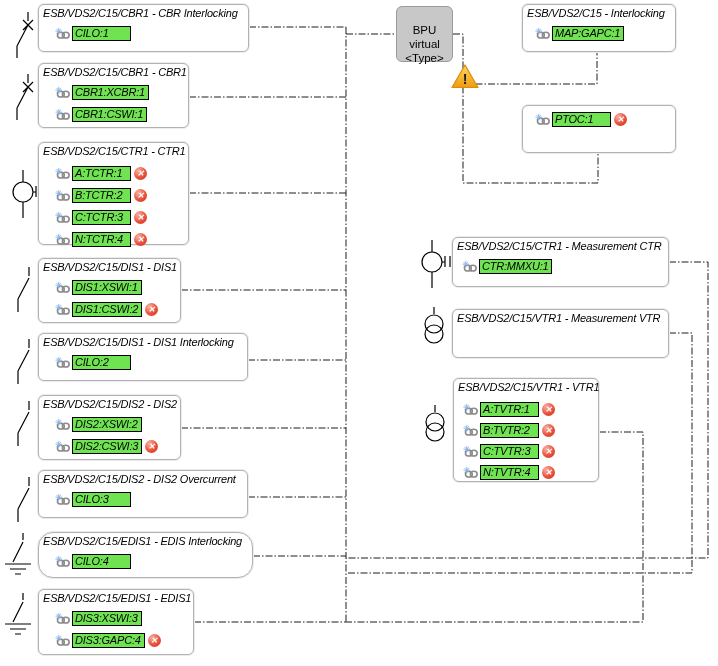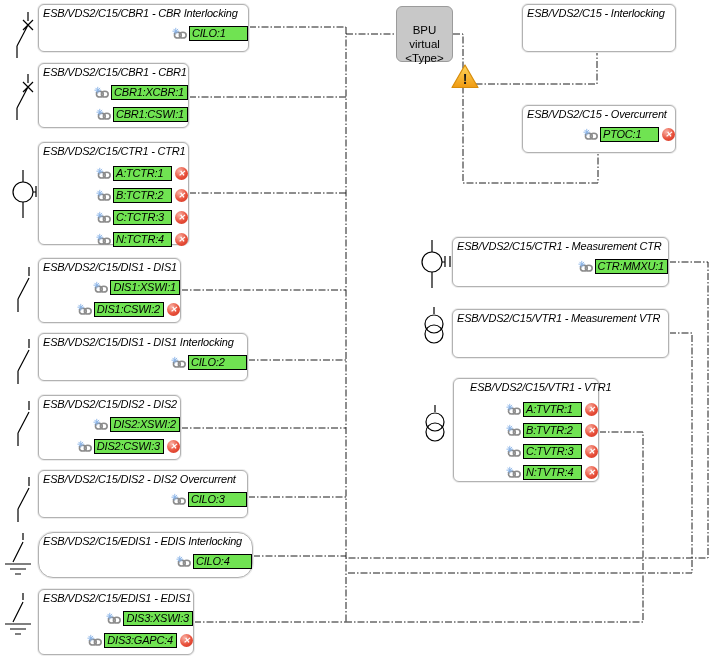--- a/index.html
+++ b/index.html
@@ -6,21 +6,21 @@
   .canvas{position:relative;width:718px;height:666px;background:#fff;overflow:hidden;
           font-family:"Liberation Sans",sans-serif;color:#000;}
   svg.wires{position:absolute;left:0;top:0;width:718px;height:666px;}
   .wire{fill:none;stroke:#1c1c1c;stroke-width:1;stroke-dasharray:7 2 1.5 2;}
 
   
   .node{position:absolute;background:#fff;border:1px solid #b2b2b2;border-radius:6px;
         box-shadow:0 0 0 1px #ececec;box-sizing:border-box;font-style:italic;}
   .node-title{font-size:11px;letter-spacing:-0.2px;white-space:nowrap;padding:2px 2px 0 4px;line-height:13px;}
   .node-items{display:flex;flex-direction:column;padding-top:6px;gap:5px;}
-  .item{display:flex;align-items:center;height:15px;justify-content:flex-end;}
+  .item{display:flex;align-items:center;height:15px;}
   .chain{width:17px;height:14px;flex:none;margin-right:0;}
   .lbl{background:#70e352;border:1px solid #000;min-width:52px;height:13px;line-height:13px;
        font-size:11px;letter-spacing:-0.2px;padding:0 3px 0 2px;white-space:nowrap;}
   .err{width:13px;height:13px;border-radius:50%;margin-left:3px;flex:none;
        background:radial-gradient(circle at 35% 30%, #f9b3a7, #e8503a 55%, #cf3322);
        color:#fff;font-size:8px;font-weight:bold;display:flex;align-items:center;justify-content:center;}
 
   
   #n0{left:38px;top:4px;width:211px;height:48px;}
   #n1{left:38px;top:63px;width:151px;height:65px;}
@@ -28,21 +28,21 @@
   #n3{left:38px;top:258px;width:143px;height:65px;}
   #n4{left:38px;top:333px;width:210px;height:48px;}
   #n5{left:38px;top:395px;width:143px;height:65px;}
   #n6{left:38px;top:470px;width:210px;height:48px;}
   #n7{left:38px;top:532px;width:215px;height:46px;border-radius:15px;}
   #n8{left:38px;top:589px;width:156px;height:66px;}
   #n9{left:522px;top:4px;width:154px;height:48px;}
   #n10{left:522px;top:105px;width:154px;height:48px;}
   #n11{left:452px;top:237px;width:217px;height:50px;}
   #n12{left:452px;top:309px;width:217px;height:49px;}
-  #n13{left:453px;top:378px;width:146px;height:104px;padding-left:12px;}
+  #n13{left:453px;top:378px;width:146px;height:104px;}
   #n0 .node-items,#n1 .node-items,#n2 .node-items,#n3 .node-items,#n4 .node-items,
   #n5 .node-items,#n6 .node-items,#n7 .node-items,#n8 .node-items{padding-left:16px;}
   #n9 .node-items,#n10 .node-items{padding-left:12px;}
   #n11 .node-items,#n12 .node-items,#n13 .node-items{padding-left:9px;}
   #n1 .node-items,#n3 .node-items,#n5 .node-items,#n8 .node-items{gap:7px;padding-top:6px;}
   #n2 .node-items{gap:7px;padding-top:8px;}
   #n13 .node-items{gap:6px;padding-top:8px;}
 
   
   .bpu{position:absolute;left:396px;top:6px;width:57px;height:56px;background:#c8c8c8;
@@ -333,24 +333,31 @@
             <use href="#sym-chain"></use>
           </svg>
         <span class="lbl">DIS3:GAPC:4</span>
         <span class="err">✕</span>
       </div>
     </div>
   </div>
 
   <div class="node" id="n9">
     <div class="node-title">ESB/VDS2/C15 - Interlocking</div>
+    <div class="node-items">
+      <div class="item">
+        <svg class="chain">
+            <use href="#sym-chain"></use>
+          </svg>
+        <span class="lbl">MAP:GAPC:1</span>
+      </div>
+    </div>
   </div>
 
   <div class="node" id="n10">
-    <div class="node-title">ESB/VDS2/C15 - Overcurrent</div>
     <div class="node-items">
       <div class="item">
         <svg class="chain">
             <use href="#sym-chain"></use>
           </svg>
         <span class="lbl">PTOC:1</span>
         <span class="err">✕</span>
       </div>
     </div>
   </div>

